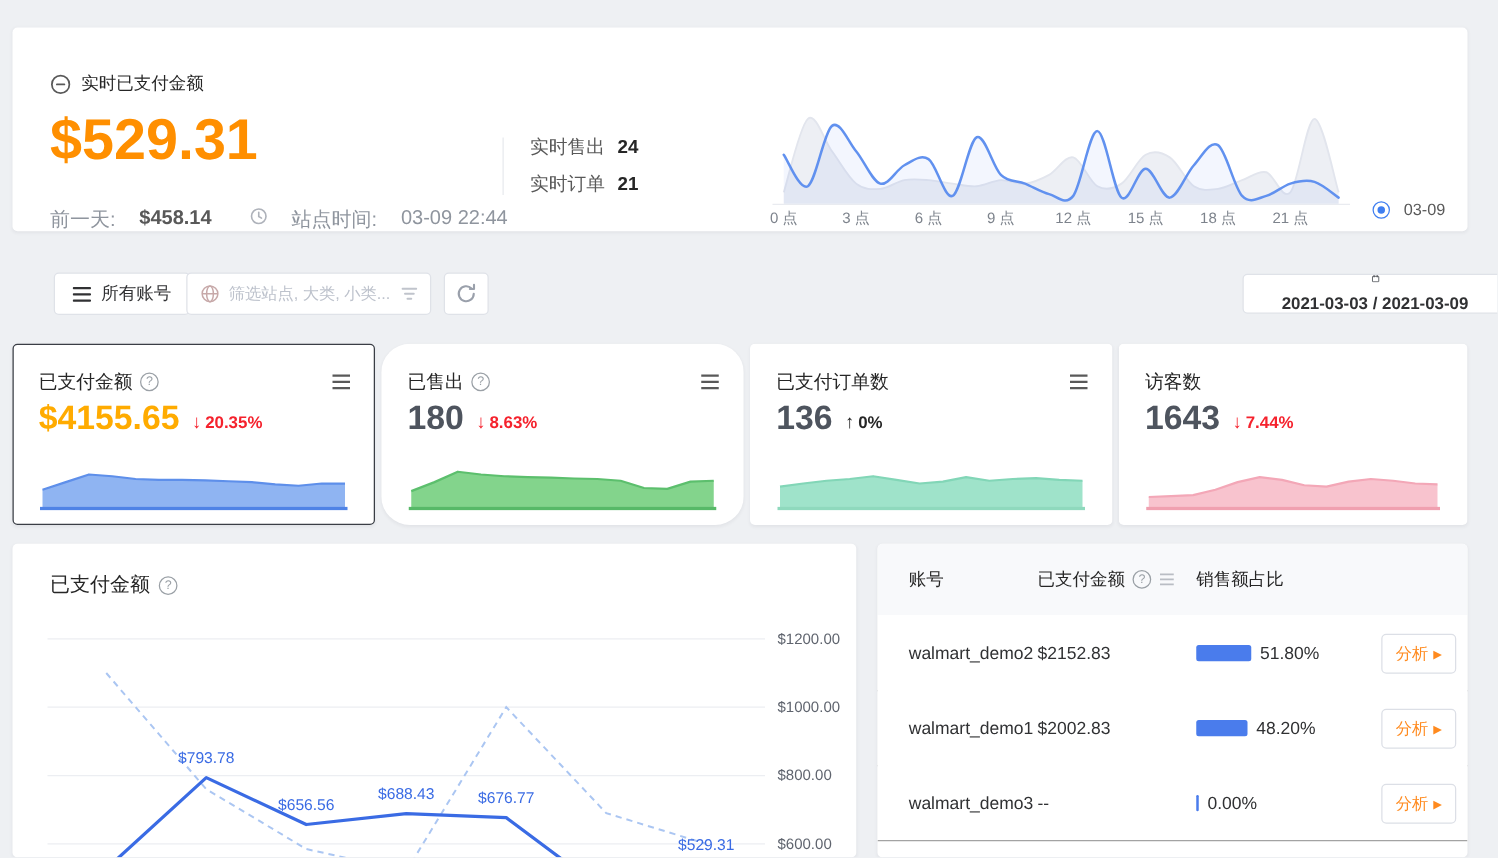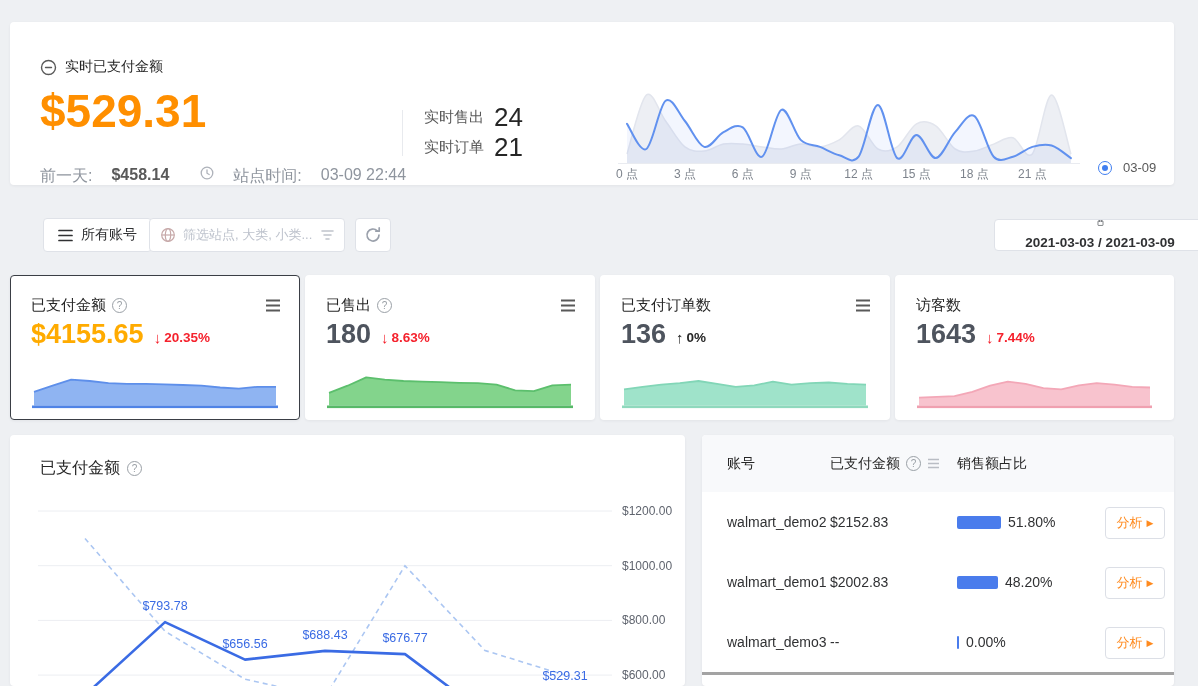--- a/index.html
+++ b/index.html
@@ -9,42 +9,42 @@
 
   
   #realtime-card{left:10px;top:22px;width:1164px;height:163px;}
   .rt-header{position:absolute;left:30px;top:36px;display:flex;align-items:center;gap:8px;font-size:14px;color:#262626;}
   .rt-amount{position:absolute;left:30px;top:62px;font-size:46px;font-weight:bold;color:#ff8f00;}
   .rt-sub{position:absolute;left:30px;top:144px;display:flex;align-items:flex-start;gap:19px;font-size:16px;color:#8f959e;}
   .rt-sub .val{color:#595959;font-weight:bold;margin-right:12px;}
   .rt-divider{position:absolute;left:392px;top:88px;width:1px;height:46px;background:#e8eaee;}
   .rt-stats{position:absolute;left:414px;top:80px;}
   .rt-stat{display:flex;align-items:center;gap:10px;height:30px;font-size:15px;color:#595959;}
-  .rt-stat .num{font-size:26px;font-weight:normal;color:#262626;}
+  .rt-stat .num{font-size:15px;font-weight:bold;color:#262626;}
   #hourly-chart{position:absolute;left:600px;top:63px;}
   .radios{position:absolute;left:1088px;top:85px;}
   .radio{display:flex;align-items:center;gap:11px;height:25px;font-size:13px;color:#595959;cursor:pointer;margin-top:48px;}
   .radio .dot{width:14px;height:14px;border-radius:50%;box-sizing:border-box;border:1px solid #c6cad2;background:#eef0f3;position:relative;}
   .radio .dot .inner{position:absolute;left:3px;top:3px;right:3px;bottom:3px;border-radius:50%;background:#d3d7de;}
   .radio.selected .dot{border:1.5px solid #3f7ef0;background:#fff;}
   .radio.selected .dot .inner{background:#3f7ef0;}
 
   
   .btn{background:#fff;border:1px solid #dfe2e8;border-radius:4px;display:flex;align-items:center;box-sizing:border-box;cursor:pointer;margin-left:33px;}
   #accounts-btn{position:absolute;left:10px;top:218px;height:34px;padding:0 14px;gap:8px;font-size:14px;color:#303133;}
   #site-filter{position:absolute;left:116px;top:218px;width:196px;height:34px;padding:0 10px;gap:7px;font-size:13px;color:#bdc2cc;}
   #site-filter .ph{flex:1;white-space:nowrap;overflow:hidden;}
   #refresh-btn{position:absolute;left:322px;top:218px;width:36px;height:34px;justify-content:center;}
   #date-btn{position:absolute;left:961px;top:219px;width:212px;height:32px;justify-content:center;gap:9px;font-size:13.5px;color:#303133;font-weight:bold;flex-direction:column;}
 
   
   .mcard{position:absolute;top:275px;height:145px;background:#fff;border-radius:4px;border:1px solid transparent;
          box-shadow:0 1px 3px rgba(30,35,45,.06);box-sizing:border-box;cursor:pointer;}
   #mcard-0{left:10px;width:290px;}
-  #mcard-1{left:305px;width:290px;}
+  #mcard-1{left:305px;width:290px;border-radius:23px;}
   #mcard-2{left:600px;width:290px;}
   #mcard-3{left:895px;width:279px;}
   .mcard.selected-card{border-color:#3a3e45;}
   .mc-head{position:absolute;left:20px;right:18px;top:20px;display:flex;align-items:center;gap:6px;font-size:15px;color:#262626;}
   .mc-menu{margin-left:auto;display:flex;cursor:pointer;}
   .mc-value-row{position:absolute;left:20px;top:43px;display:flex;align-items:center;gap:10px;}
   .mc-value{font-size:27px;font-weight:bold;color:#4e545e;}
   .mc-value.orange{color:#ffab00;}
   .delta{font-size:13.5px;font-weight:bold;display:flex;align-items:center;gap:3px;margin-top:6px;}
   .delta.down{color:#f5222d;}
@@ -61,21 +61,21 @@
   #trend-chart{position:absolute;left:20px;top:65px;}
 
   
   #table-card{left:702px;top:435px;width:472px;height:251px;overflow:hidden;}
   .th{position:absolute;left:0;top:0;right:0;height:57px;background:#f8f9fb;border-bottom:1px solid #eceef2;
       display:flex;align-items:center;font-size:14px;color:#262626;border-radius:4px 4px 0 0;}
   .c1{margin-left:25px;width:103px;flex:none;}
   .c2{width:127px;flex:none;display:flex;align-items:center;gap:6px;}
   .c3{display:flex;align-items:center;gap:7px;}
   .tr{position:absolute;left:0;right:0;height:60px;display:flex;align-items:center;font-size:14px;color:#303133;
-      border-bottom:3px solid #a3a3a3;background:#fff;}
+      border-bottom:1px solid #a3a3a3;background:#fff;}
   #row-0{top:57px;} #row-1{top:117px;} #row-2{top:177px;}
   .bar{height:13px;background:#4a7cec;border-radius:2px;flex:none;}
   .analyze-btn{position:absolute;right:9px;top:15px;width:58px;height:30px;border:1px solid #dcdfe6;border-radius:4px;
       background:#fff;color:#ff8a1e;font-size:13px;display:flex;align-items:center;justify-content:center;gap:4px;cursor:pointer;}
   .analyze-btn .tri{font-size:9px;}
   .menu-icon-sm{display:flex;cursor:pointer;}
 </style>
 </head>
 <body>
 

